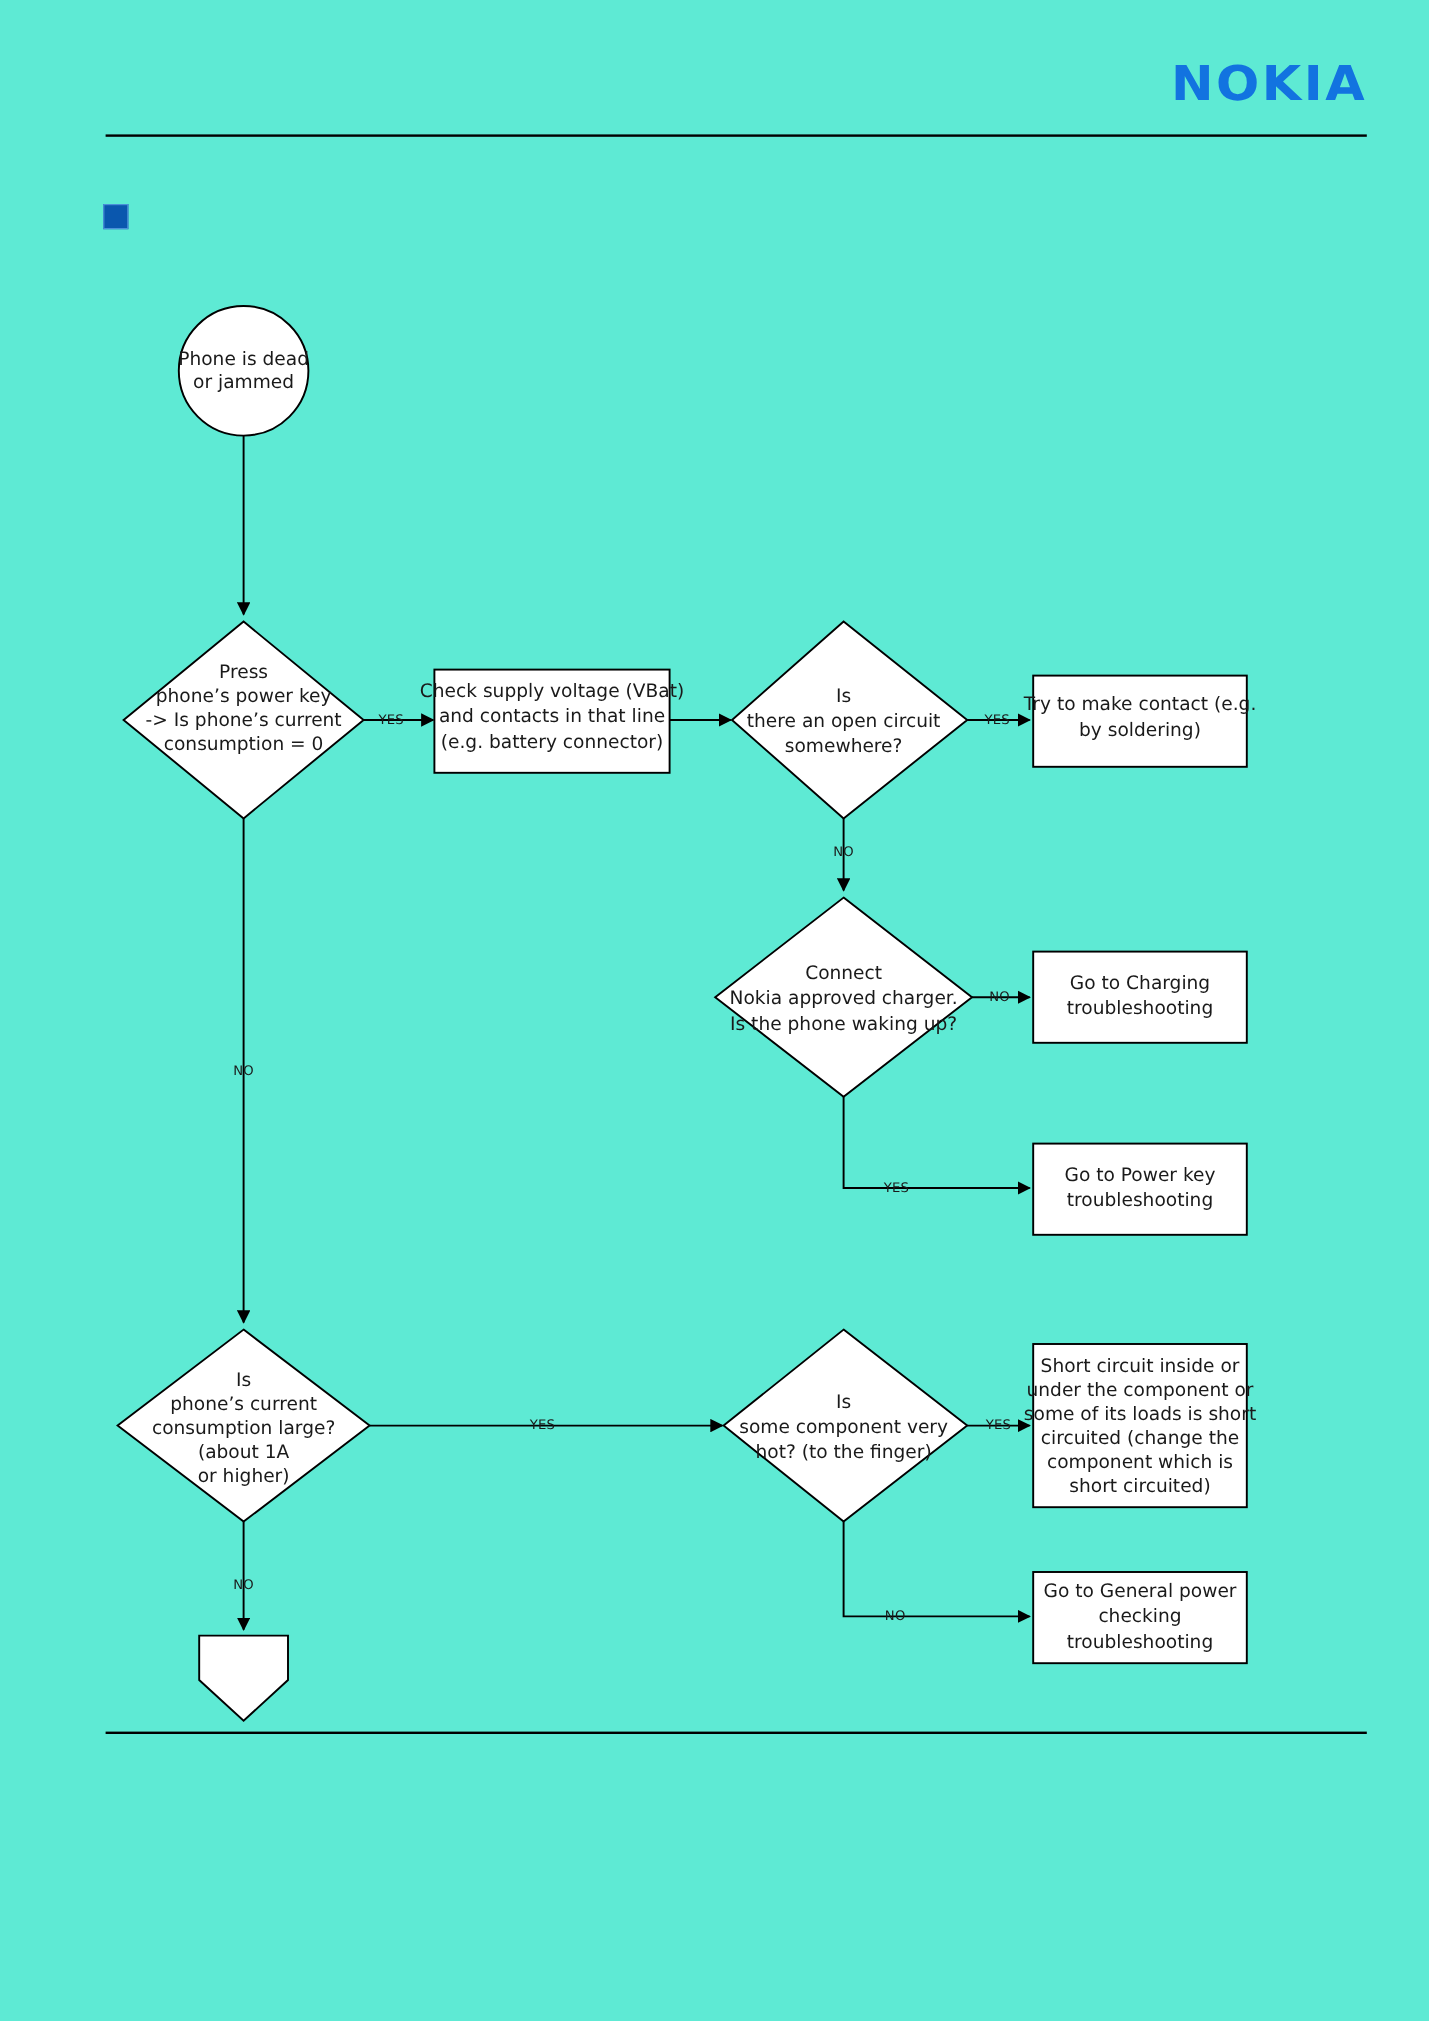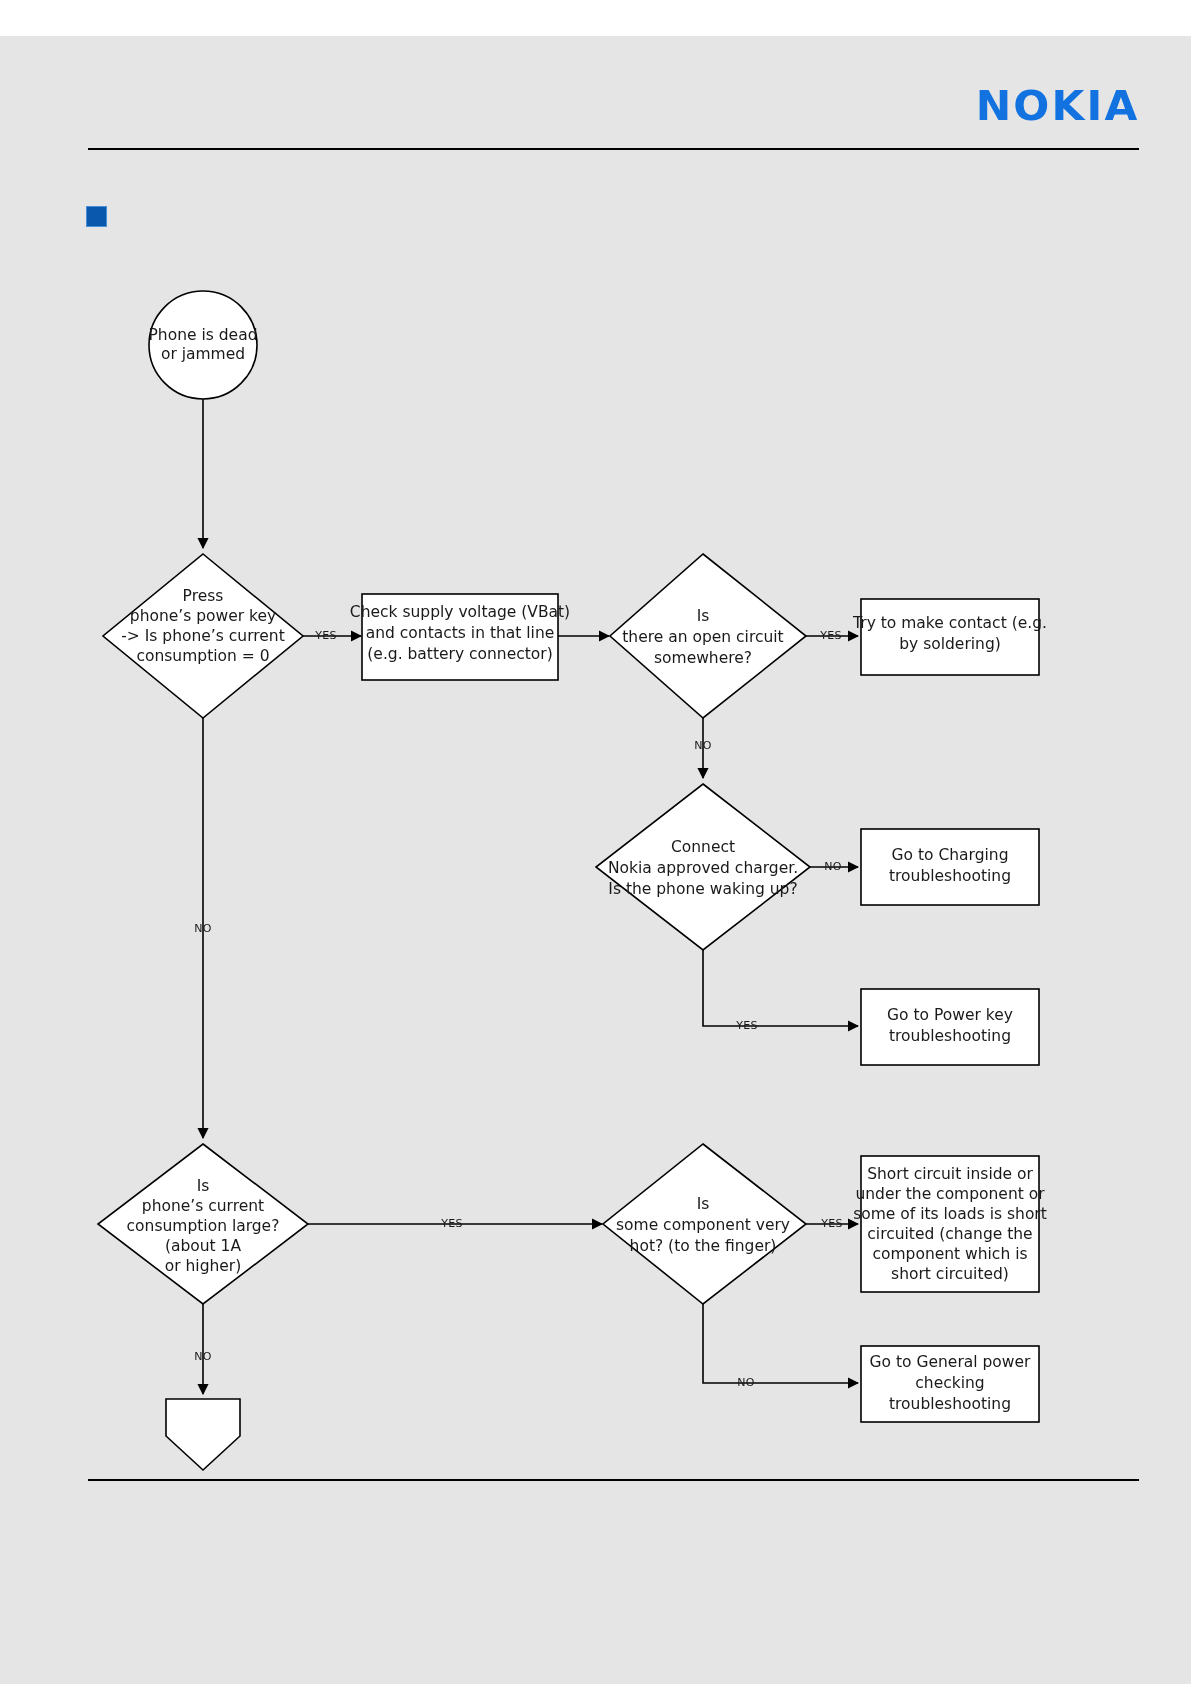--- a/index.html
+++ b/index.html
@@ -10,22 +10,21 @@
   body {
     width: 1191px;
     height: 1684px;
     position: relative;
     font-family: "DejaVu Sans", "Liberation Sans", sans-serif;
     overflow: hidden;
   }
   .page {
     position: absolute;
     inset: 0;
-    background: #e5e5e5;
-    margin-top: 36px;
+    background: #5eead4;
   }
   
   .nokia-logo {
     position: absolute;
     right: 52px;
     top: 50px;
     font-family: "DejaVu Sans", "Liberation Sans", sans-serif;
     font-size: 40px;
     font-weight: 700;
     letter-spacing: 2px;

